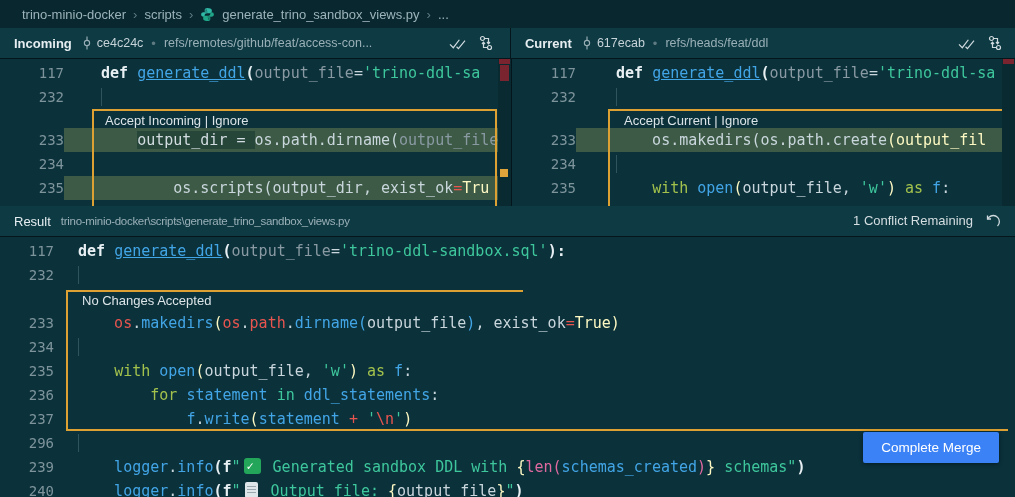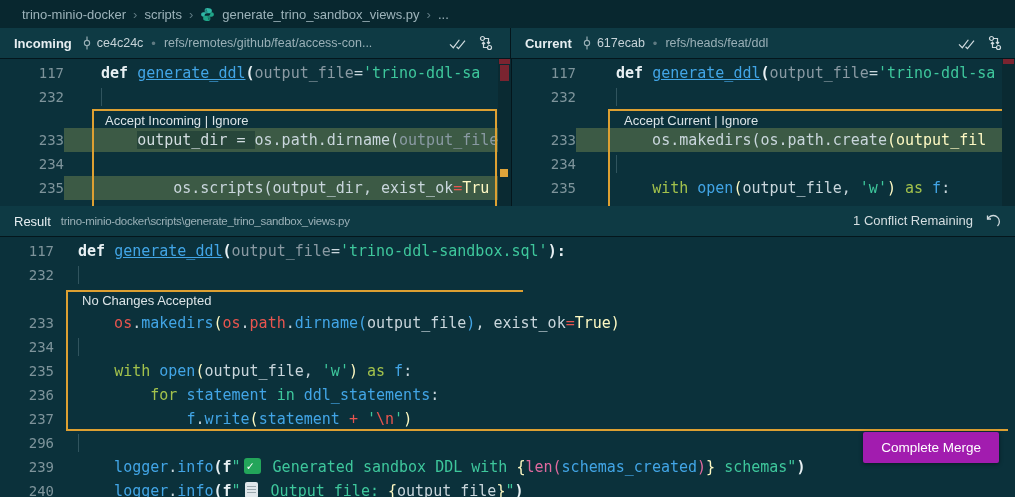--- a/index.html
+++ b/index.html
@@ -84,21 +84,21 @@
   .result-header{height:30px;background:#0e3a44;display:flex;align-items:center;
     border-bottom:1px solid #04161c;}
   .rh-title{font-size:13px;color:#e6eef1;margin-left:14px;}
   .rh-path{font-size:11.5px;color:#9ab0b7;margin-left:10px;letter-spacing:-0.3px;}
   .rh-right{margin-left:auto;display:flex;align-items:flex-start;gap:12px;padding-right:14px;}
   .rh-status{font-size:13px;color:#d5dee1;}
   .rh-undo{color:#cfdade;display:flex;}
 
   
   .complete-merge{position:absolute;right:16px;top:432px;height:31px;padding:0 18px;
-    background:#a21caf;color:#ffffff;font-family:"Liberation Sans",sans-serif;font-size:13.5px;
+    background:#3b82f6;color:#ffffff;font-family:"Liberation Sans",sans-serif;font-size:13.5px;
     border:none;border-radius:2px;cursor:pointer;z-index:5;box-shadow:0 1px 4px rgba(0,0,0,.45);}
 </style>
 </head>
 <body>
 
 <div class="app">
 
   <div class="breadcrumb">
     <span class="crumb">trino-minio-docker</span>
     <span class="crumb-sep">›</span>

